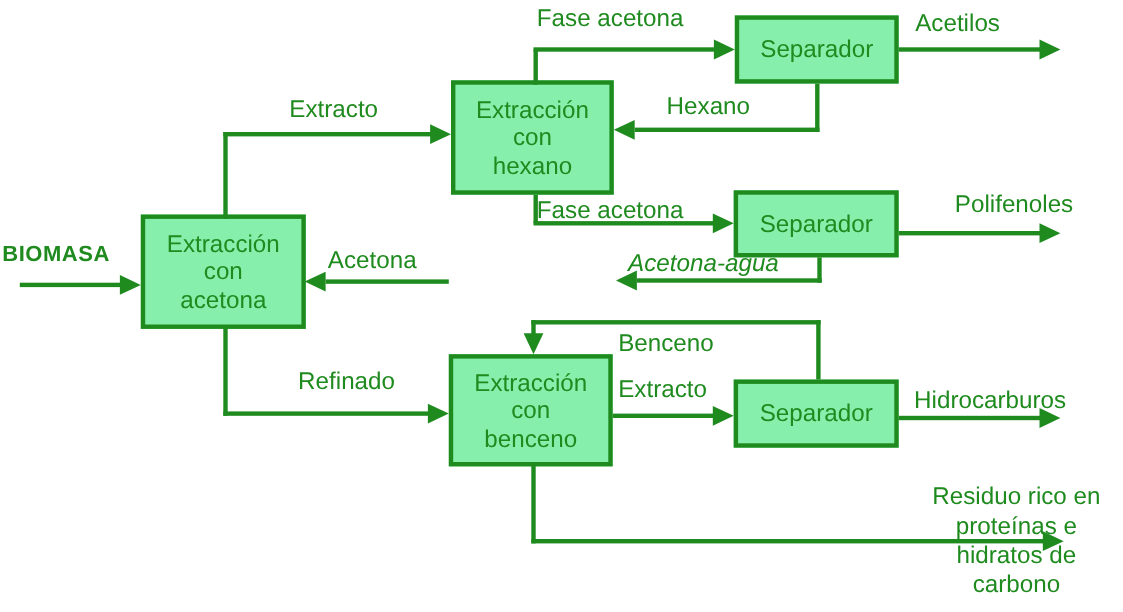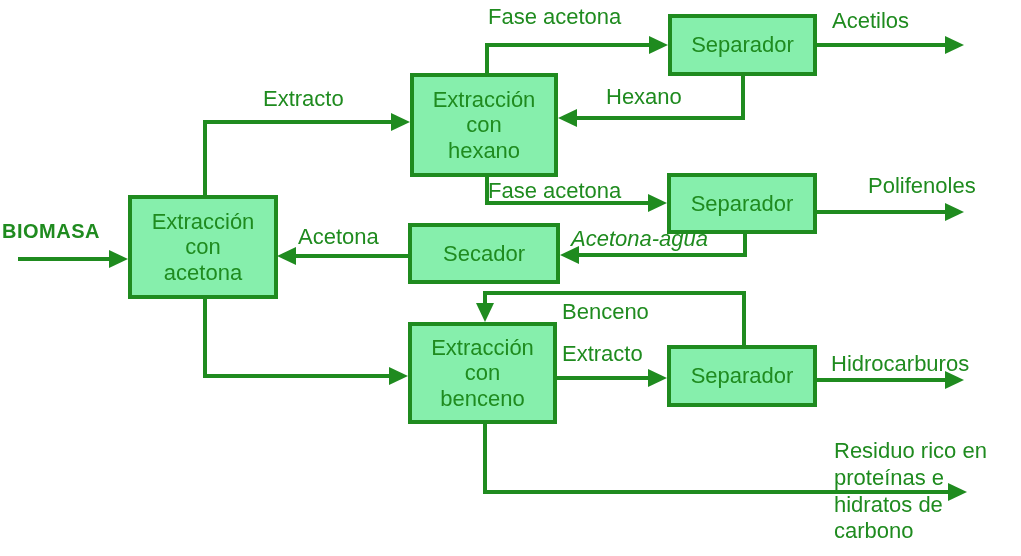--- a/index.html
+++ b/index.html
@@ -28,21 +28,21 @@
     line-height: 1.14;
     white-space: pre-line;
   }
   .lbl {
     position: absolute;
     color: var(--accent);
     font-size: 22px;
     line-height: 1.22;
     white-space: nowrap;
   }
-  .lbl.wrap { white-space: normal; }
+  .lbl.wrap { white-space: normal; text-align: center; }
   .lbl.bold { font-weight: 700; font-size: 20px; letter-spacing: 0.5px; }
   .hline { position: absolute; height: 4px; background: var(--accent); }
   .vline { position: absolute; width: 4px; background: var(--accent); }
   .arr-r {
     position: absolute; width: 0; height: 0;
     border-top: 9px solid transparent;
     border-bottom: 9px solid transparent;
     border-left: 19px solid var(--accent);
   }
   .arr-l {
@@ -68,21 +68,20 @@
 acetona</div>
 
   <div class="box" style="left:410px; top:73px; width:148px; height:104px;">Extracción
 con
 hexano</div>
 
   <div class="box" style="left:668px; top:14px; width:149px; height:62px;">Separador</div>
 
   <div class="box" style="left:667px; top:173px; width:150px; height:61px;">Separador</div>
 
-  <div class="box" style="left:408px; top:223px; width:152px; height:61px;">Secador</div>
 
   <div class="box" style="left:408px; top:322px; width:149px; height:102px;">Extracción
 con
 benceno</div>
 
   <div class="box" style="left:667px; top:345px; width:150px; height:62px;">Separador</div>
 
   <div class="hline" style="left:18px; top:257px; width:92px;"></div>
   <div class="arr-r" style="left:109px; top:250px;"></div>
 
@@ -145,20 +144,21 @@
   <div class="lbl" style="left:606px; top:84px;">Hexano</div>
 
   <div class="lbl" style="left:488px; top:178px;">Fase acetona</div>
 
   <div class="lbl" style="left:868px; top:173px;">Polifenoles</div>
 
   <div class="lbl" style="left:571px; top:226px;font-style:italic;">Acetona-agua</div>
 
   <div class="lbl" style="left:298px; top:224px;">Acetona</div>
 
+  <div class="lbl" style="left:271px; top:334px;">Refinado</div>
 
   <div class="lbl" style="left:562px; top:299px;">Benceno</div>
 
   <div class="lbl" style="left:562px; top:341px;">Extracto</div>
 
   <div class="lbl" style="left:831px; top:351px;">Hidrocarburos</div>
 
   <div class="lbl wrap" style="left:834px; top:438px; width:180px;">Residuo rico en proteínas e hidratos de carbono</div>
 
 </div>

